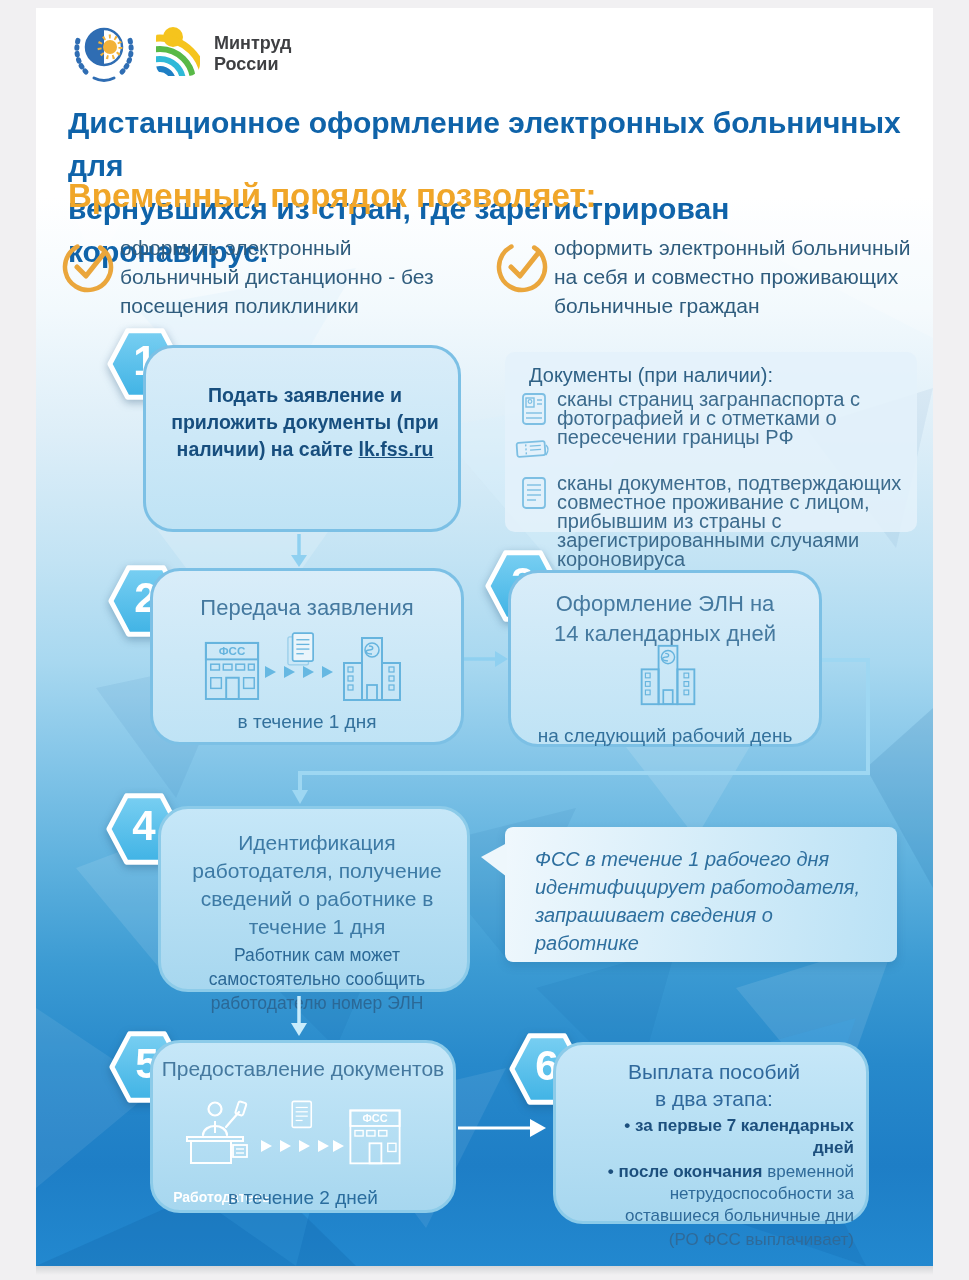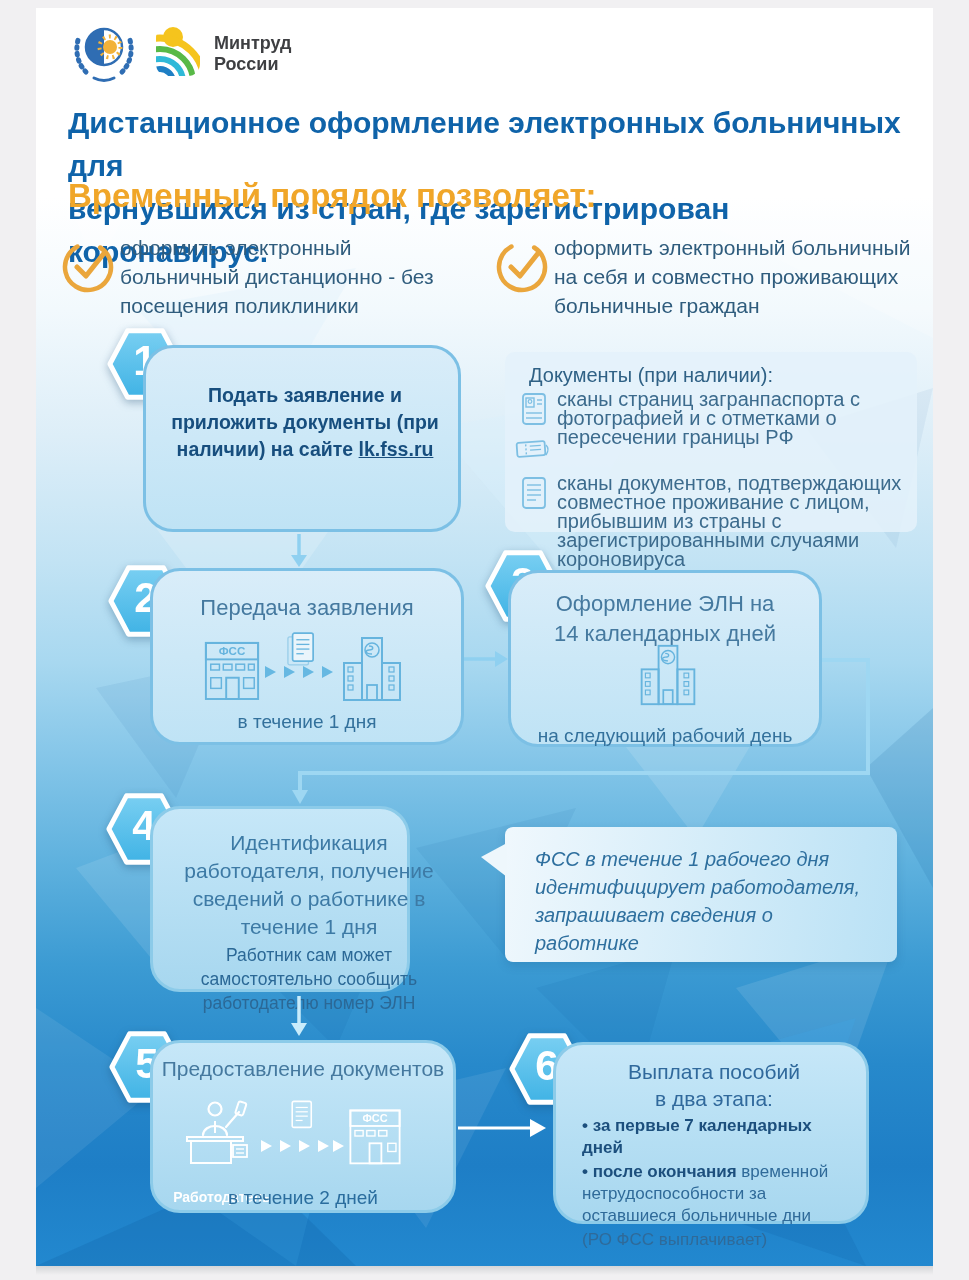--- a/index.html
+++ b/index.html
@@ -57,21 +57,21 @@
   .callout-text{position:absolute;left:30px;top:18px;width:332px;font-size:20px;color:#2e6f9e;
     line-height:28px;text-align:left;font-style:italic;}
 
   .person-label{position:absolute;left:4px;top:130px;width:130px;text-align:center;
     font-size:14px;font-weight:bold;color:#ffffff;margin-top:16px;}
   .box5 .caption{top:144px;color:#2a6d9e;}
 
   .box6-title{position:absolute;left:18px;top:13px;width:280px;text-align:center;
     font-size:21px;color:#30699c;line-height:27px;}
   .box6-bullets{position:absolute;left:26px;top:70px;width:272px;font-size:17px;
-    color:#2f6a99;line-height:22px;}
+    color:#2f6a99;line-height:22px;text-align:right;}
   .box6-bullets p{margin:0 0 2px 0;}
   .box6-bullets .b{font-weight:bold;color:#1c4f7d;}
 
   .conn{position:absolute;}
   .conn svg{display:block;}
 </style>
 </head>
 <body>
 
 <div class="page">
@@ -296,21 +296,21 @@
       <polygon points="2,138 18,138 10,152" fill="#9ed7f2"></polygon>
     </svg>
   </div>
 
   <div class="badge" style="left:103px;top:788px">
     <svg viewBox="0 0 84 84">
         <path d="M24 8 L60 8 L78 42 L60 76 L24 76 L6 42 Z" fill="url(#hexGrad)" stroke="#ffffff" stroke-width="5" stroke-linejoin="round"></path>
       </svg>
     <span class="num">4</span>
   </div>
-  <div class="box dark" style="left:150px;top:806px;width:260px;height:186px">
+  <div class="box dark" style="left:158px;top:806px;width:312px;height:186px">
     <div class="box4-title">Идентификация работодателя, получение сведений о работнике в течение 1 дня</div>
     <div class="box4-note">Работник сам может самостоятельно сообщить работодателю номер ЭЛН</div>
   </div>
 
   <div class="callout">
     <div class="tail"></div>
     <div class="callout-text">ФСС в течение 1 рабочего дня идентифицирует работодателя, запрашивает сведения о работнике</div>
   </div>
 
   <div class="conn" style="left:288px;top:996px">

